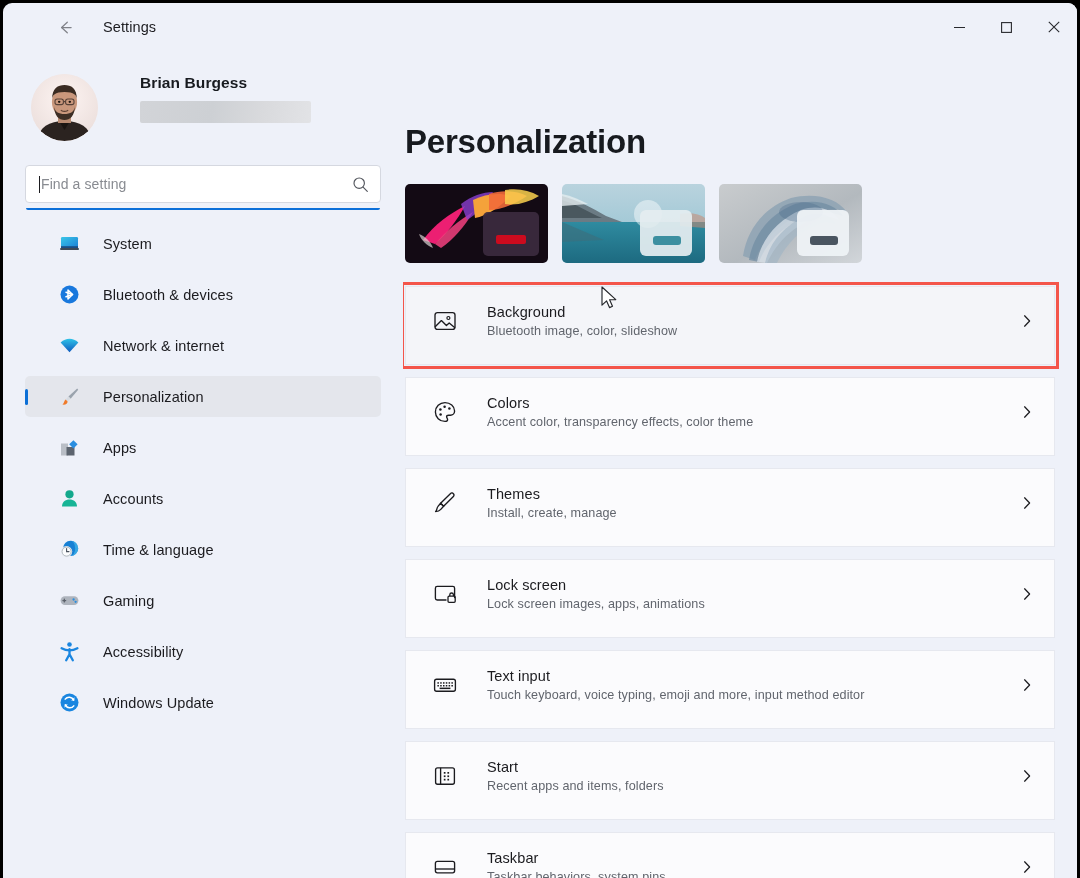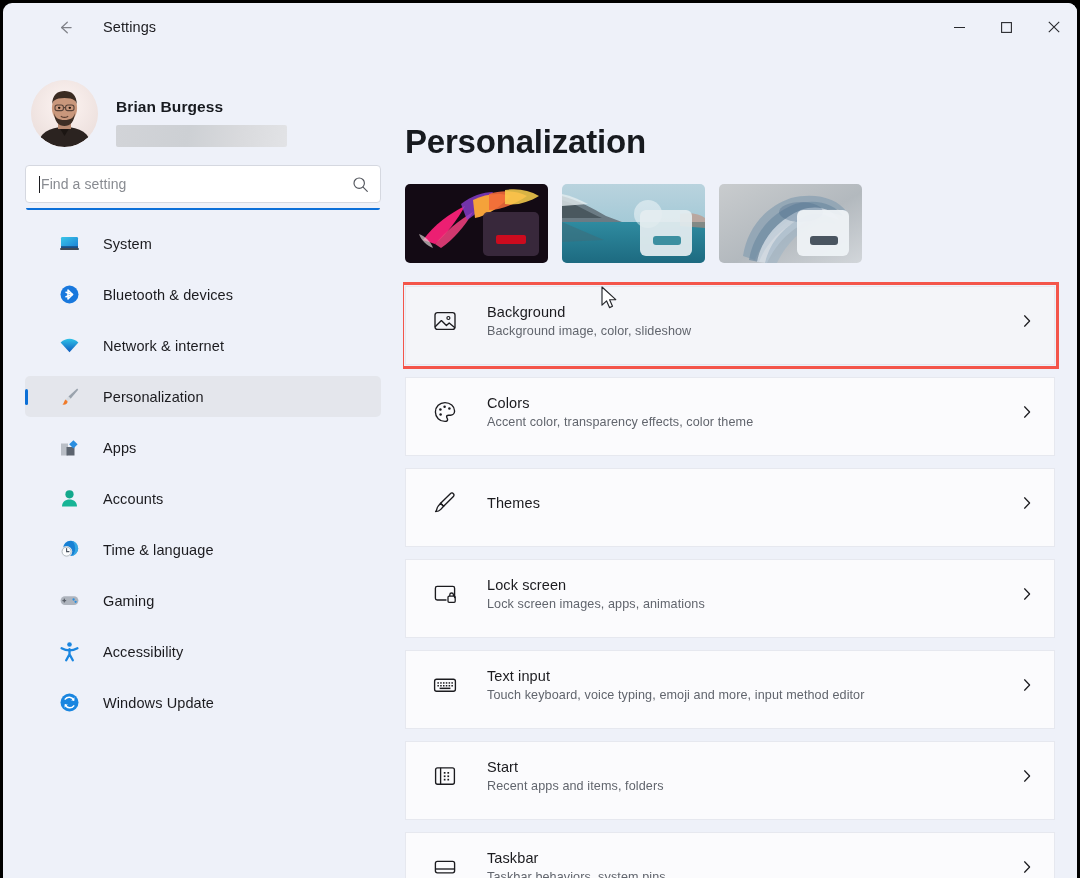--- a/index.html
+++ b/index.html
@@ -65,23 +65,24 @@
   #sidebar {
     width: 400px;
     flex: 0 0 400px;
     background: #eef1f9;
     padding: 0 22px 0 22px;
     overflow: hidden;
   }
 
   #account {
     display: flex;
-    align-items: flex-end;
+    align-items: flex-start;
     padding: 23px 0 0 6px;
     height: 96px;
+    gap: 24px;
   }
   #avatar {
     width: 67px; height: 67px;
     border-radius: 50%;
     overflow: hidden;
     flex: 0 0 67px;
     background: #f0e7e6;
     position: relative;
   }
   #avatar svg { display: block; }
@@ -565,21 +566,21 @@
         <div class="card highlight">
           <span class="card-icon">
             <svg width="26" height="26" viewBox="0 0 26 26" fill="none">
               <rect x="3" y="4.6" width="20" height="16.8" rx="2.4" stroke="#1b1b1f" stroke-width="1.35"></rect>
               <circle cx="16.4" cy="10" r="1.5" stroke="#1b1b1f" stroke-width="1.2"></circle>
               <path d="M3.4 18.6 L9.4 12.6 L14.4 17.6 L17.2 15 L22.6 19.6" stroke="#1b1b1f" stroke-width="1.35" stroke-linejoin="round" stroke-linecap="round"></path>
             </svg>
           </span>
           <div class="card-text">
             <div class="card-title">Background</div>
-            <div class="card-sub">Background image, color, slideshow</div>
+            <div class="card-sub">Bluetooth image, color, slideshow</div>
           </div>
           <span class="card-chev">
             <svg width="16" height="16" viewBox="0 0 16 16">
                 <path d="M5.6 2.8 L10.6 8 L5.6 13.2" stroke="#1b1b1f" stroke-width="1.25" fill="none" stroke-linecap="round" stroke-linejoin="round"></path>
               </svg>
           </span>
         </div>
 
         <div class="card">
           <span class="card-icon">
@@ -604,20 +605,21 @@
 
         <div class="card">
           <span class="card-icon">
             <svg width="26" height="26" viewBox="0 0 26 26" fill="none">
               <path d="M21.4 3.8 C22.2 4.6 22.2 5.6 21.4 6.4 L11.6 16.2 L8.6 13.2 L18.6 3.4 C19.4 2.6 20.6 2.8 21.4 3.8 Z" stroke="#1b1b1f" stroke-width="1.35" stroke-linejoin="round"></path>
               <path d="M8.6 13.2 L11.6 16.2 L8.8 19.4 C7.6 20.8 5.6 21.6 3.6 21.6 C5.2 20.2 4.6 18 6 16.4 Z" stroke="#1b1b1f" stroke-width="1.35" stroke-linejoin="round"></path>
             </svg>
           </span>
           <div class="card-text">
             <div class="card-title">Themes</div>
+            <div class="card-sub">Install, create, manage</div>
           </div>
           <span class="card-chev">
             <svg width="16" height="16" viewBox="0 0 16 16">
                 <path d="M5.6 2.8 L10.6 8 L5.6 13.2" stroke="#1b1b1f" stroke-width="1.25" fill="none" stroke-linecap="round" stroke-linejoin="round"></path>
               </svg>
           </span>
         </div>
 
         <div class="card">
           <span class="card-icon">

